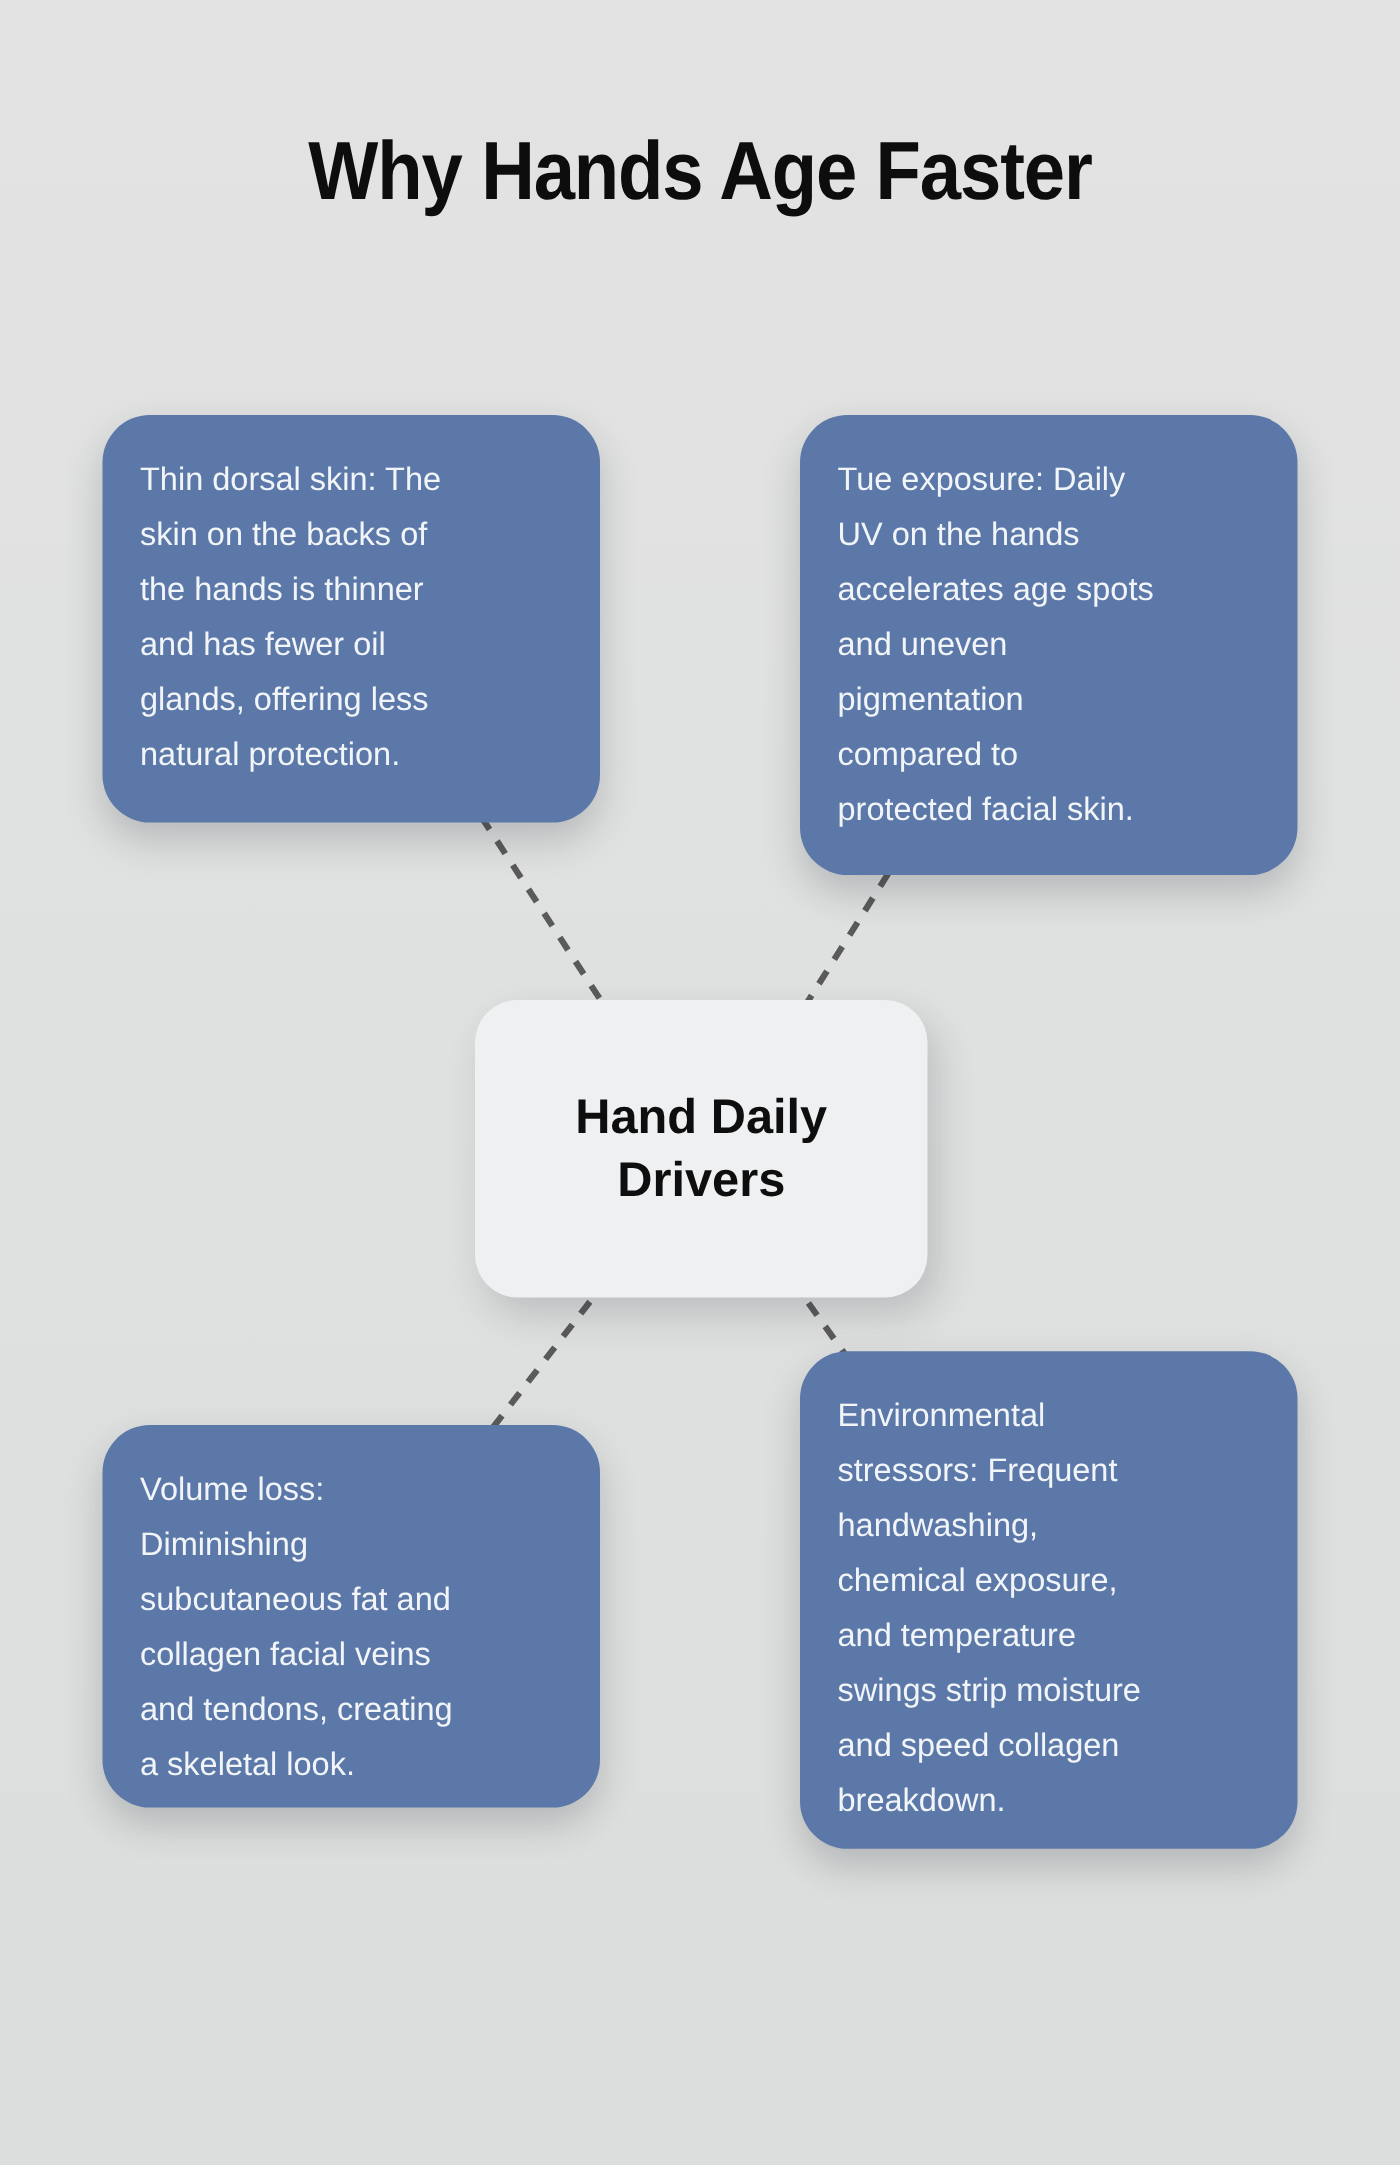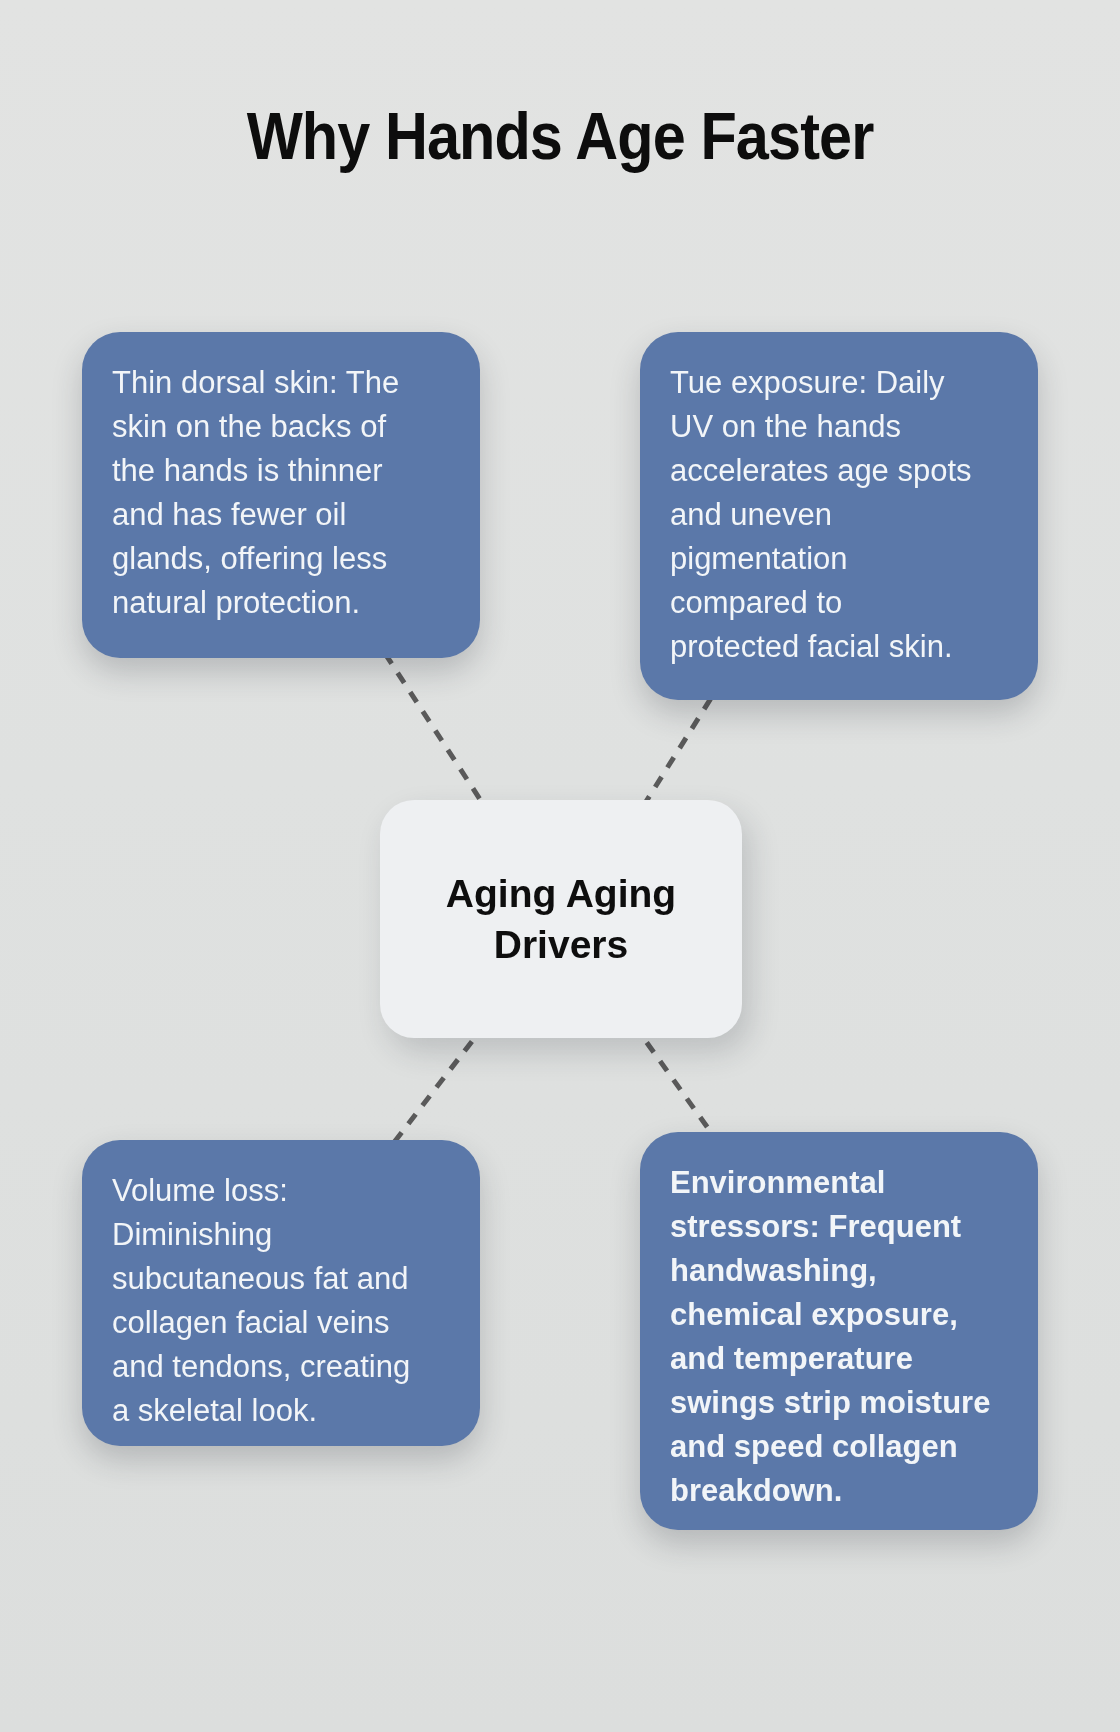--- a/index.html
+++ b/index.html
@@ -40,29 +40,29 @@
     position: absolute;
     z-index: 2;
     background: #5b78a9;
     border-radius: 38px;
     box-shadow: 0 14px 30px rgba(40, 45, 55, 0.22);
     box-sizing: border-box;
     padding: 29px 20px 20px 30px;
   }
   .card-text {
     margin: 0;
-    font-size: 31px;
+    font-size: 26px;
     line-height: 44px;
     color: #f2f5f8;
     white-space: pre-line;
   }
   .card-tl { left: 82px;  top: 332px;  width: 398px; height: 326px; }
   .card-tr { left: 640px; top: 332px;  width: 398px; height: 368px; }
   .card-bl { left: 82px;  top: 1140px; width: 398px; height: 306px; }
-  .card-br { left: 640px; top: 1132px; width: 398px; height: 398px; font-weight: bold; }
+  .card-br { left: 640px; top: 1081px; width: 398px; height: 398px; }
   .card-center {
     position: absolute;
     z-index: 3;
     left: 380px; top: 800px;
     width: 362px; height: 238px;
     background: #eef0f2;
     border-radius: 34px;
     box-shadow: 8px 14px 30px rgba(40, 45, 55, 0.18);
     display: flex;
     align-items: center;
@@ -106,21 +106,21 @@
     <p class="card-text">Tue exposure: Daily
 UV on the hands
 accelerates age spots
 and uneven
 pigmentation
 compared to
 protected facial skin.</p>
   </div>
 
   <div class="card-center">
-    <p class="center-text">Aging Aging
+    <p class="center-text">Hand Daily
 Drivers</p>
   </div>
 
   <div class="card card-bl">
     <p class="card-text">Volume loss:
 Diminishing
 subcutaneous fat and
 collagen facial veins
 and tendons, creating
 a skeletal look.</p>

